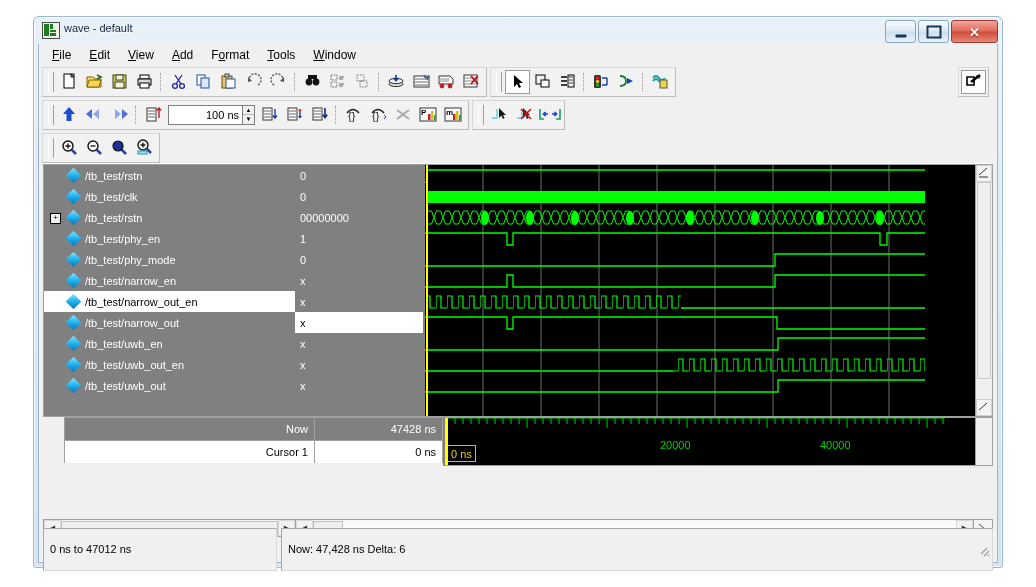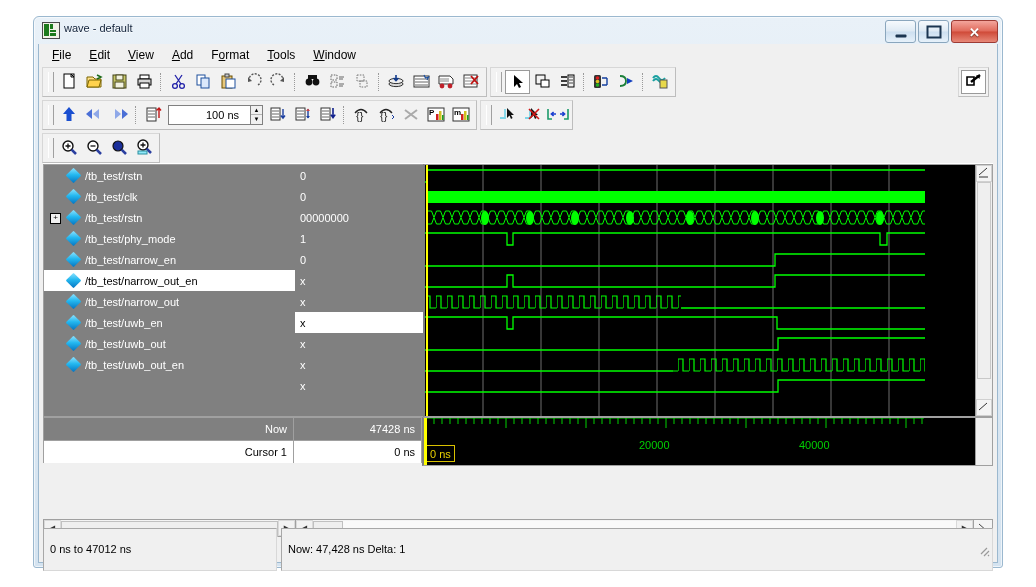--- a/index.html
+++ b/index.html
@@ -72,21 +72,21 @@
   .grip{width:4px;height:20px;border-left:1px solid #fff;border-right:1px solid #a0a0a0;margin:0 3px;}
   .tbtn{
     width:23px;height:22px;display:flex;align-items:center;justify-content:center;
     position:relative;cursor:default;border:1px solid transparent;
   }
   .tbtn.pressed{border:1px solid #9a9a9a;background:#ffffff;}
   .tsep{width:2px;height:18px;border-left:1px dotted #9a9a9a;margin:0 3px;}
   .spin-field{
     width:70px;height:18px;background:#fff;border:1px solid #808080;
     border-right:none;display:flex;align-items:center;justify-content:flex-end;
-    padding-right:11px;font-size:11px;color:#000;
+    padding-right:3px;font-size:11px;color:#000;
   }
   .spin-btns{width:11px;height:18px;border:1px solid #808080;background:#f0f0f0;
     display:flex;flex-direction:column;}
   .spin-btns div{flex:1;display:flex;align-items:center;justify-content:center;font-size:6px;line-height:1;color:#000;}
   .spin-btns div:first-child{border-bottom:1px solid #b4b4b4;}
   
   #wavepane{
     position:absolute;left:4px;top:119px;right:4px;bottom:26px;
     background:#f0f0f0;border-top:1px solid #fff;
   }
@@ -107,21 +107,21 @@
     transform:rotate(45deg);border-radius:1px;
   }
   .sig-name{font-size:11px;color:#ffffff;}
   .sig-row.selected .sig-name{color:#000000;}
   .val-row{height:21px;display:flex;align-items:center;padding-left:5px;font-size:11px;color:#fff;}
   .val-row.selected{background:#fff;color:#000;}
   
   #wave-col svg{position:absolute;left:0;top:0;}
   
   #lower{position:absolute;left:0;top:253px;right:0;height:49px;display:flex;}
-  #lower-left{width:251px;}
+  #lower-left{width:251px;margin-left:21px;}
   .lbl-row{height:22px;display:flex;align-items:center;justify-content:flex-end;
     padding-right:6px;font-size:11px;border:1px solid #a0a0a0;border-bottom:none;}
   .lbl-row.now{background:#808080;color:#fff;}
   .lbl-row.cur{background:#fff;color:#000;}
   #lower-mid{width:128px;}
   .val2-row{height:22px;display:flex;align-items:center;justify-content:flex-end;
     padding-right:6px;font-size:11px;border:1px solid #a0a0a0;border-left:none;border-bottom:none;}
   .val2-row.now{background:#808080;color:#fff;}
   .val2-row.cur{background:#fff;color:#000;}
   #timeline{flex:1;background:#000;border:1px solid #a0a0a0;border-left:2px solid #808080;position:relative;overflow:hidden;}
@@ -530,45 +530,49 @@
             <span class="diamond"></span>
             <span class="sig-name">/tb_test/clk</span>
           </div>
           <div class="sig-row">
             <span class="expander">+</span>
             <span class="diamond"></span>
             <span class="sig-name">/tb_test/rstn</span>
           </div>
           <div class="sig-row">
             <span class="diamond"></span>
+            <span class="sig-name">/tb_test/phy_en</span>
+          </div>
+          <div class="sig-row">
+            <span class="diamond"></span>
             <span class="sig-name">/tb_test/phy_mode</span>
           </div>
           <div class="sig-row">
             <span class="diamond"></span>
             <span class="sig-name">/tb_test/narrow_en</span>
           </div>
           <div class="sig-row selected">
             <span class="diamond"></span>
             <span class="sig-name">/tb_test/narrow_out_en</span>
           </div>
           <div class="sig-row">
             <span class="diamond"></span>
             <span class="sig-name">/tb_test/narrow_out</span>
           </div>
           <div class="sig-row">
             <span class="diamond"></span>
             <span class="sig-name">/tb_test/uwb_en</span>
           </div>
           <div class="sig-row">
             <span class="diamond"></span>
+            <span class="sig-name">/tb_test/uwb_out_en</span>
+          </div>
+          <div class="sig-row">
+            <span class="diamond"></span>
             <span class="sig-name">/tb_test/uwb_out</span>
-          </div>
-          <div class="sig-row">
-            <span class="diamond"></span>
-            <span class="sig-name">/tb_test/uwb_out_en</span>
           </div>
         </div>
 
         <div id="values-col">
           <div class="val-row">0</div>
           <div class="val-row">0</div>
           <div class="val-row">00000000</div>
           <div class="val-row">1</div>
           <div class="val-row">0</div>
           <div class="val-row">x</div>
@@ -784,21 +788,21 @@
         <div style="width:18px;border:1px solid #a0a0a0;border-left:none;background:#f4f4f4;display:flex;align-items:center;justify-content:center;">
           <svg width="13" height="13">
               <path d="M2 3 L10 10" stroke="#444" fill="none"></path>
             </svg>
         </div>
       </div>
     </div>
 
     <div id="statusbar">
       <div class="status-cell" id="sb1">0 ns to 47012 ns</div>
-      <div class="status-cell" id="sb2">Now: 47,428 ns  Delta: 1</div>
+      <div class="status-cell" id="sb2">Now: 47,428 ns  Delta: 6</div>
       <div class="grip-corner">
         <svg width="14" height="14">
             <path d="M10 4 L4 10 M12 7 L7 12 M12 11 L11 12" stroke="#9a9a9a" stroke-width="1.2"></path>
           </svg>
       </div>
     </div>
 
   </div>
 </div>
 

